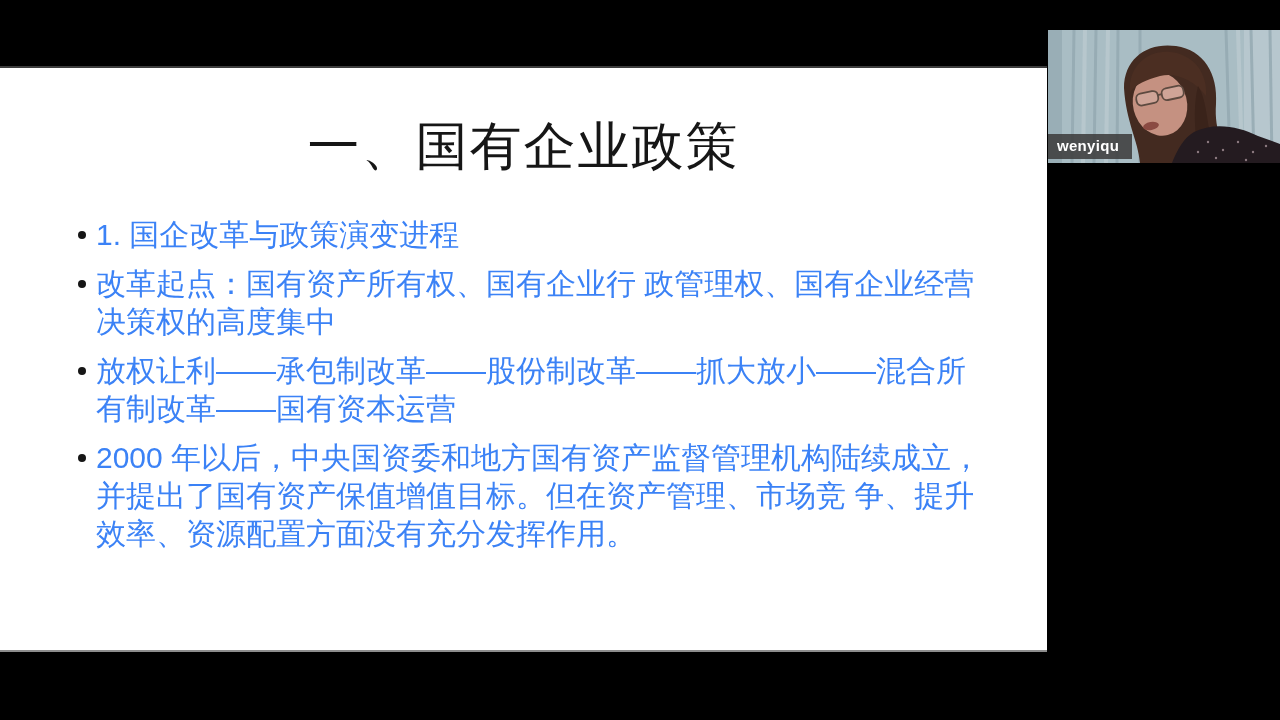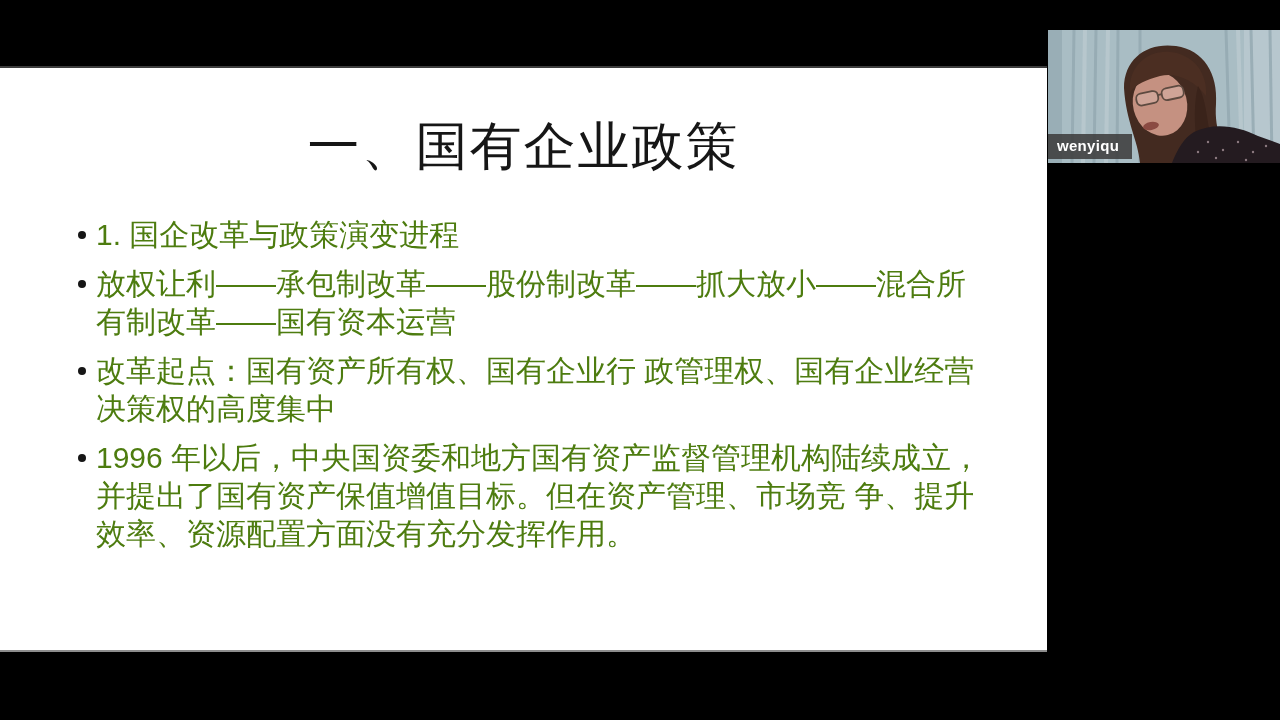--- a/index.html
+++ b/index.html
@@ -31,21 +31,21 @@
     list-style: none;
     margin: 34px 0 0 0;
     padding: 0 62px 0 78px;
   }
   .bullet {
     display: flex;
     align-items: flex-start;
     margin-bottom: 11px;
     font-size: 30px;
     line-height: 38px;
-    color: #4d7c0f;
+    color: #3b82f6;
   }
   .bullet .dot {
     flex: 0 0 auto;
     width: 8px; height: 8px; border-radius: 50%;
     background: #161616;
     margin: 15px 10px 0 0;
   }
   
   .webcam {
     position: absolute; left: 1048px; top: 0; width: 232px; height: 170px;
@@ -73,29 +73,29 @@
 
   <div class="slide">
     <h1 class="slide-title">一、国有企业政策</h1>
     <ul class="bullets">
       <li class="bullet">
         <span class="dot"></span>
         <span class="btext">1. 国企改革与政策演变进程</span>
       </li>
       <li class="bullet">
         <span class="dot"></span>
+        <span class="btext">改革起点：国有资产所有权、国有企业行 政管理权、国有企业经营决策权的高度集中</span>
+      </li>
+      <li class="bullet">
+        <span class="dot"></span>
         <span class="btext">放权让利——承包制改革——股份制改革——抓大放小——混合所有制改革——国有资本运营</span>
       </li>
       <li class="bullet">
         <span class="dot"></span>
-        <span class="btext">改革起点：国有资产所有权、国有企业行 政管理权、国有企业经营决策权的高度集中</span>
-      </li>
-      <li class="bullet">
-        <span class="dot"></span>
-        <span class="btext">1996 年以后，中央国资委和地方国有资产监督管理机构陆续成立，并提出了国有资产保值增值目标。但在资产管理、市场竞 争、提升效率、资源配置方面没有充分发挥作用。</span>
+        <span class="btext">2000 年以后，中央国资委和地方国有资产监督管理机构陆续成立，并提出了国有资产保值增值目标。但在资产管理、市场竞 争、提升效率、资源配置方面没有充分发挥作用。</span>
       </li>
     </ul>
   </div>
 
   <div class="webcam">
     <div class="video">
       <svg width="232" height="133" viewBox="0 0 232 133">
 
         <rect x="0" y="0" width="232" height="133" fill="#a9bdc4"></rect>
         <rect x="196" y="0" width="36" height="133" fill="#bccbd1" opacity="0.75"></rect>

